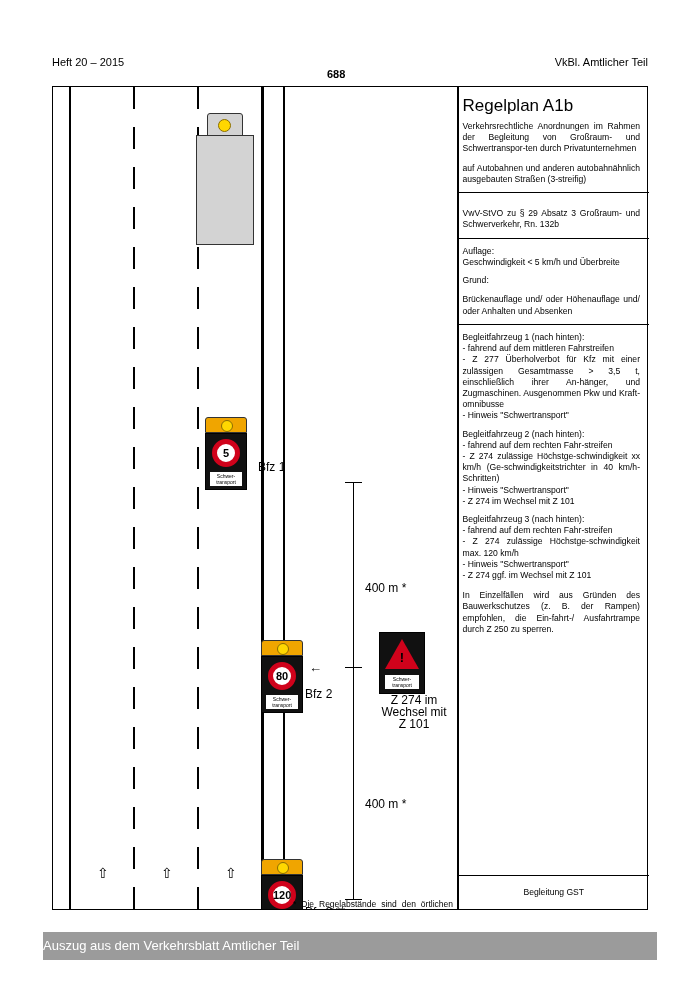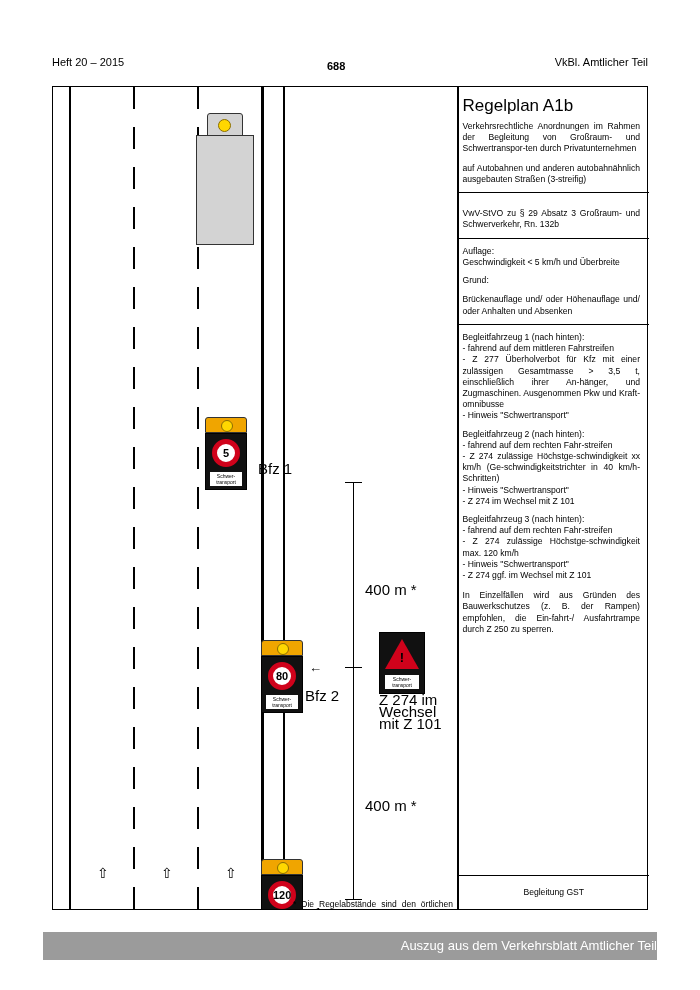--- a/index.html
+++ b/index.html
@@ -19,21 +19,21 @@
   
   .page-header {
     position: absolute;
     top: 56px;
     left: 52px;
     width: 596px;
     height: 18px;
     font-size: 11px;
   }
   .page-header .left  { position: absolute; left: 0;     top: 0; }
-  .page-header .mid   { position: absolute; left: 275px; top: 4px; font-weight: bold; }
+  .page-header .mid   { position: absolute; left: 275px; top: 12px; font-weight: bold; }
   .page-header .right { position: absolute; right: 0;    top: 0; }
 
   
   .frame {
     position: absolute;
     left: 52px;
     top: 86px;
     width: 596px;
     height: 824px;
     border: 1.5px solid #000;
@@ -216,23 +216,24 @@
     color: #000;
     font-size: 5px;
     line-height: 6px;
     text-align: center;
     padding: 1px 0;
   }
 
   
   .dlabel {
     position: absolute;
-    font-size: 15px;
+    font-size: 12px;
     color: #000;
     white-space: nowrap;
+    text-align: center;
   }
   .dlabel.multi { white-space: normal; width: 70px; line-height: 12px; }
 
   
   .dimline {
     position: absolute;
     left: 300px;
     width: 1px;
     background: #000;
   }
@@ -312,21 +313,21 @@
   
   .banner {
     position: absolute;
     left: 43px;
     top: 932px;
     width: 614px;
     height: 28px;
     background: #9b9b9b;
     color: #ffffff;
     font-size: 13px;
-    text-align: right;
+    text-align: left;
     line-height: 28px;
   }
 </style>
 </head>
 <body>
 
 <div class="page-header">
   <span class="left">Heft 20 – 2015</span>
   <span class="mid">688</span>
   <span class="right">VkBl. Amtlicher Teil</span>

